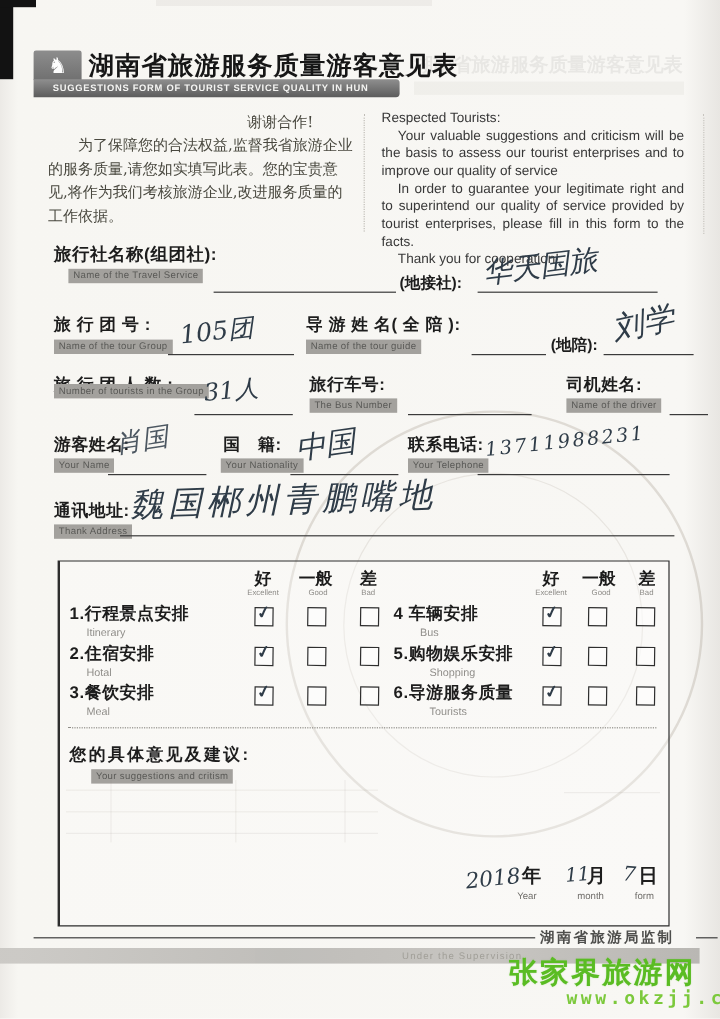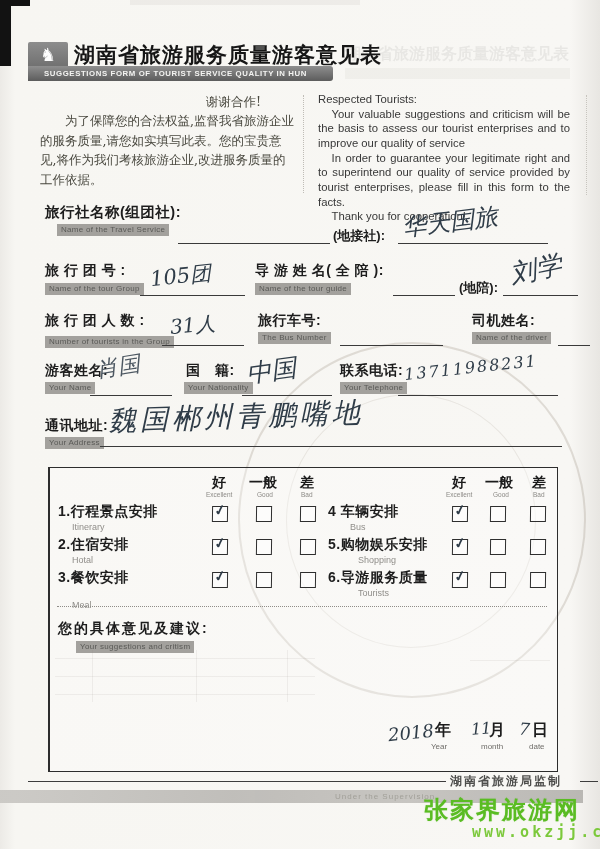--- a/index.html
+++ b/index.html
@@ -69,21 +69,21 @@
   <div class="hw" style="left:150px;top:262px;font-size:21px;transform:rotate(-6deg);">105团</div>
   <div class="ul" style="left:140px;top:295px;width:105px;"></div>
   <div class="lbl" style="left:255px;top:262px;">导 游 姓 名( 全 陪 ):</div>
   <div class="subhl" style="left:255px;top:283px;">Name of the tour guide</div>
   <div class="ul" style="left:393px;top:295px;width:62px;"></div>
   <div class="lblsm" style="left:459px;top:279px;">(地陪):</div>
   <div class="hw" style="left:510px;top:252px;font-size:26px;transform:rotate(-12deg);">刘学</div>
   <div class="ul" style="left:503px;top:295px;width:75px;"></div>
 
   <div class="lbl" style="left:45px;top:312px;">旅 行 团 人 数 :</div>
-  <div class="subhl" style="left:45px;top:336px;">Number of tourists in the Group</div>
+  <div class="subhl" style="left:45px;top:320px;">Number of tourists in the Group</div>
   <div class="hw" style="left:170px;top:312px;font-size:20px;transform:rotate(-5deg);">31人</div>
   <div class="ul" style="left:162px;top:345px;width:82px;"></div>
   <div class="lbl" style="left:258px;top:312px;">旅行车号:</div>
   <div class="subhl" style="left:258px;top:332px;">The Bus Number</div>
   <div class="ul" style="left:340px;top:345px;width:103px;"></div>
   <div class="lbl" style="left:472px;top:312px;">司机姓名:</div>
   <div class="subhl" style="left:472px;top:332px;">Name of the driver</div>
   <div class="ul" style="left:558px;top:345px;width:32px;"></div>
 
   <div class="lbl" style="left:45px;top:362px;">游客姓名:</div>
@@ -93,21 +93,21 @@
   <div class="lbl" style="left:186px;top:362px;">国　籍:</div>
   <div class="subhl" style="left:184px;top:382px;">Your Nationality</div>
   <div class="hw" style="left:246px;top:354px;font-size:25px;transform:rotate(-8deg);">中国</div>
   <div class="ul" style="left:242px;top:395px;width:90px;"></div>
   <div class="lbl" style="left:340px;top:362px;">联系电话:</div>
   <div class="subhl" style="left:340px;top:382px;">Your Telephone</div>
   <div class="hw" style="left:404px;top:358px;font-size:16px;letter-spacing:2px;transform:rotate(-6deg);">13711988231</div>
   <div class="ul" style="left:398px;top:395px;width:160px;"></div>
 
   <div class="lbl" style="left:45px;top:417px;">通讯地址:</div>
-  <div class="subhl" style="left:45px;top:437px;">Your Address</div>
+  <div class="subhl" style="left:45px;top:437px;">Thank Address</div>
   <div class="hw" style="left:108px;top:398px;font-size:28px;letter-spacing:4px;transform:rotate(-2deg);">魏国郴州青鹏嘴地</div>
   <div class="ul" style="left:100px;top:446px;width:462px;"></div>
 
   <div class="abs" style="left:48px;top:467px;width:507px;height:303px;border:1.5px solid #2d2d2d;border-left-width:2.5px;background:rgba(255,255,255,.25);"></div>
 
   <div class="scalehdr" style="left:212px;top:474px;">好</div>
   <div class="scalesub" style="left:206px;top:491px;">Excellent</div>
   <div class="scalehdr" style="left:249px;top:474px;">一般</div>
   <div class="scalesub" style="left:257px;top:491px;">Good</div>
   <div class="scalehdr" style="left:300px;top:474px;">差</div>
@@ -146,21 +146,21 @@
 
   <div class="lbl" style="left:328px;top:536px;">5.购物娱乐安排</div>
   <div class="sub" style="left:358px;top:555px;">Shopping</div>
   <div class="cb" style="left:452px;top:539px;">
       <span class="mark">✓</span>
     </div>
   <div class="cb" style="left:490px;top:539px;"></div>
   <div class="cb" style="left:530px;top:539px;"></div>
 
   <div class="lbl" style="left:58px;top:569px;">3.餐饮安排</div>
-  <div class="sub" style="left:72px;top:588px;margin-top:12px;">Meal</div>
+  <div class="sub" style="left:72px;top:588px;">Meal</div>
   <div class="cb" style="left:212px;top:572px;">
       <span class="mark">✓</span>
     </div>
   <div class="cb" style="left:256px;top:572px;"></div>
   <div class="cb" style="left:300px;top:572px;"></div>
 
   <div class="lbl" style="left:328px;top:569px;">6.导游服务质量</div>
   <div class="sub" style="left:358px;top:588px;">Tourists</div>
   <div class="cb" style="left:452px;top:572px;">
       <span class="mark">✓</span>
@@ -182,21 +182,21 @@
   <div class="bleedline" style="left:470px;top:660px;width:80px;"></div>
 
   <div class="hw" style="left:388px;top:722px;font-size:18px;transform:rotate(-6deg);">2018</div>
   <div class="lbl" style="left:435px;top:720px;font-size:16px;">年</div>
   <div class="sub" style="left:431px;top:742px;font-size:8px;color:#6f6d69;">Year</div>
   <div class="hw" style="left:471px;top:719px;font-size:16px;transform:rotate(-4deg);">11</div>
   <div class="lbl" style="left:489px;top:720px;font-size:16px;">月</div>
   <div class="sub" style="left:481px;top:742px;font-size:8px;color:#6f6d69;">month</div>
   <div class="hw" style="left:519px;top:719px;font-size:17px;transform:rotate(5deg);">7</div>
   <div class="lbl" style="left:532px;top:720px;font-size:16px;">日</div>
-  <div class="sub" style="left:529px;top:742px;font-size:8px;color:#6f6d69;">date</div>
+  <div class="sub" style="left:529px;top:742px;font-size:8px;color:#6f6d69;">form</div>
 
   <div class="abs" style="left:28px;top:781px;width:418px;border-top:1.5px solid #3d3d3d;"></div>
   <div class="abs" style="left:450px;top:773px;font-size:12px;font-weight:bold;color:#4e4e4c;letter-spacing:2px;white-space:nowrap;">湖南省旅游局监制</div>
   <div class="abs" style="left:580px;top:781px;width:18px;border-top:1.5px solid #3d3d3d;"></div>
 
   <div class="abs" style="left:0;top:790px;width:583px;height:13px;background:linear-gradient(90deg,#c8c6c2,#bab8b4 40%,#c2c0bc 70%,#b3b1ad);opacity:.9;">
     <span style="position:absolute;left:335px;top:2px;font-size:8px;color:#98968f;letter-spacing:1px;">Under the Supervision</span>
   </div>
 
   <div class="abs" style="left:424px;top:794px;font-size:24px;font-weight:900;color:#5abc23;letter-spacing:2px;white-space:nowrap;font-family:'DejaVu Serif',serif;text-shadow:0 0 1px rgba(90,188,35,.5);">张家界旅游网</div>

